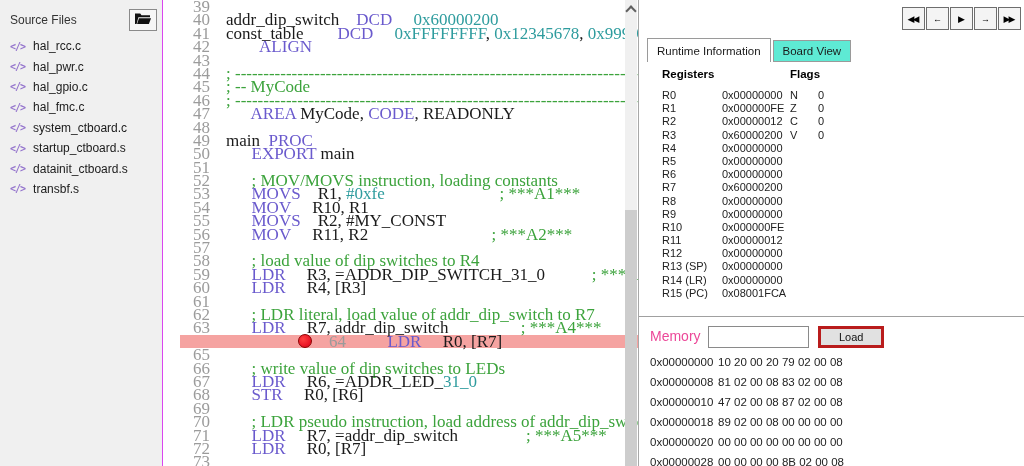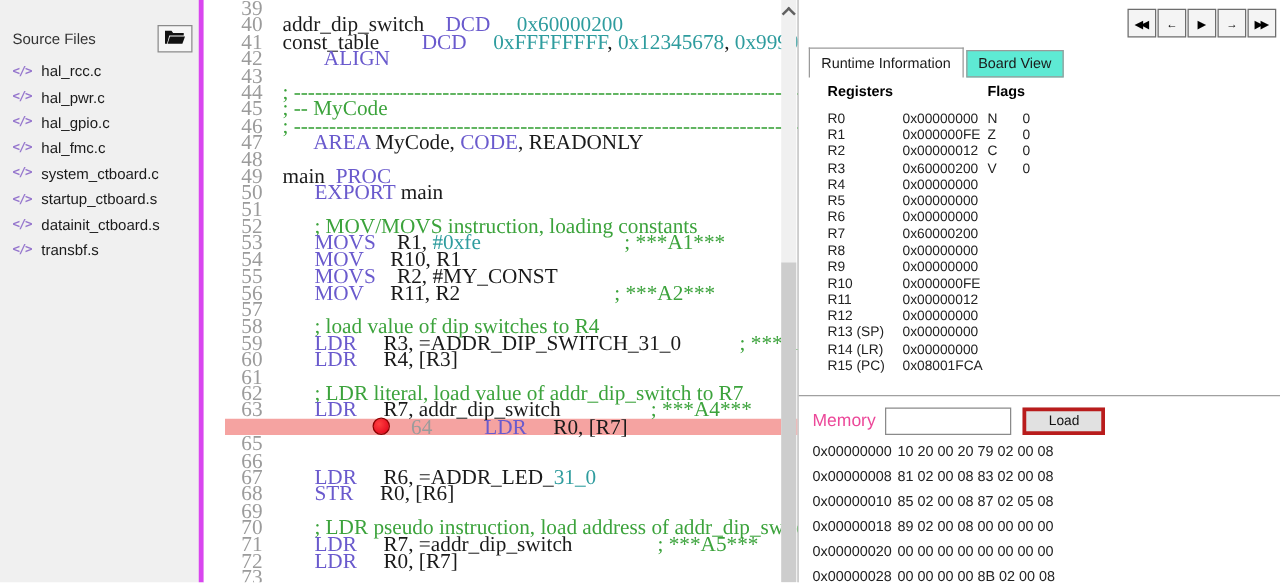--- a/index.html
+++ b/index.html
@@ -1,21 +1,21 @@
 <!DOCTYPE html>
 <html style="--kw: #6A5ACD; --cm: #3CA33C; --num: #2E9C9E; --hl: #F5A3A1; --bp: #E81123;"><head>
 <meta charset="utf-8">
 <style>
   * { margin:0; padding:0; box-sizing:border-box; }
   html,body { width:1024px; height:466px; overflow:hidden; background:#fff;
               font-family:"Liberation Sans", sans-serif; }
   .app { display:flex; width:1024px; height:466px; }
 
   
-  .sidebar { width:163px; flex:0 0 163px; background:#f0f0f0; border-right:4px solid #d946ef; padding-top:19px; }
+  .sidebar { width:163px; flex:0 0 163px; background:#f0f0f0; border-right:1px solid #d946ef; padding-top:8px; }
   .sidebar-header { display:flex; align-items:center; justify-content:space-between; padding:0 5px 0 10px; height:24px; }
   .sidebar-title { font-size:12px; color:#333; }
   .folder-btn { width:28px; height:22px; background:#f6f6f6; border:1px solid #8a8a8a; display:flex; align-items:center; justify-content:center; cursor:pointer; }
   .file-list { margin-top:4px; }
   .file-item { display:flex; align-items:center; height:20.4px; padding-left:10px; font-size:12px; color:#1a1a1a; cursor:pointer; }
   .file-icon { color:#9575cd; font-family:"DejaVu Sans Mono", monospace; font-size:10px; font-weight:bold; letter-spacing:-1px; margin-right:8px; }
 
   
   .editor { position:relative; width:476px; flex:0 0 476px; background:#fff; border-right:1px solid #a8a8a8; overflow:hidden; }
   .code-rows { position:absolute; top:0; left:0; right:0; }
@@ -277,20 +277,21 @@
         <div class="crow">
           <div class="gutter"></div>
           <div class="lnum">65</div>
           <div class="lgap"></div>
           <div class="code"></div>
         </div>
         <div class="crow">
           <div class="gutter"></div>
           <div class="lnum">66</div>
           <div class="lgap"></div>
+          <div class="code"><span class="p">      </span><span class="c">; write value of dip switches to LEDs</span></div>
         </div>
         <div class="crow">
           <div class="gutter"></div>
           <div class="lnum">67</div>
           <div class="lgap"></div>
           <div class="code"><span class="p">      </span><span class="k">LDR</span><span class="p">     </span><span class="p">R6, =ADDR_LED_</span><span class="n">31_0</span></div>
         </div>
         <div class="crow">
           <div class="gutter"></div>
           <div class="lnum">68</div>
@@ -442,21 +443,21 @@
         <div class="mem-row">
           <div class="mem-addr">0x00000000</div>
           <div class="mem-bytes">10 20 00 20 79 02 00 08</div>
         </div>
         <div class="mem-row">
           <div class="mem-addr">0x00000008</div>
           <div class="mem-bytes">81 02 00 08 83 02 00 08</div>
         </div>
         <div class="mem-row">
           <div class="mem-addr">0x00000010</div>
-          <div class="mem-bytes">85 02 00 08 87 02 05 08</div>
+          <div class="mem-bytes">47 02 00 08 87 02 00 08</div>
         </div>
         <div class="mem-row">
           <div class="mem-addr">0x00000018</div>
           <div class="mem-bytes">89 02 00 08 00 00 00 00</div>
         </div>
         <div class="mem-row">
           <div class="mem-addr">0x00000020</div>
           <div class="mem-bytes">00 00 00 00 00 00 00 00</div>
         </div>
         <div class="mem-row">

